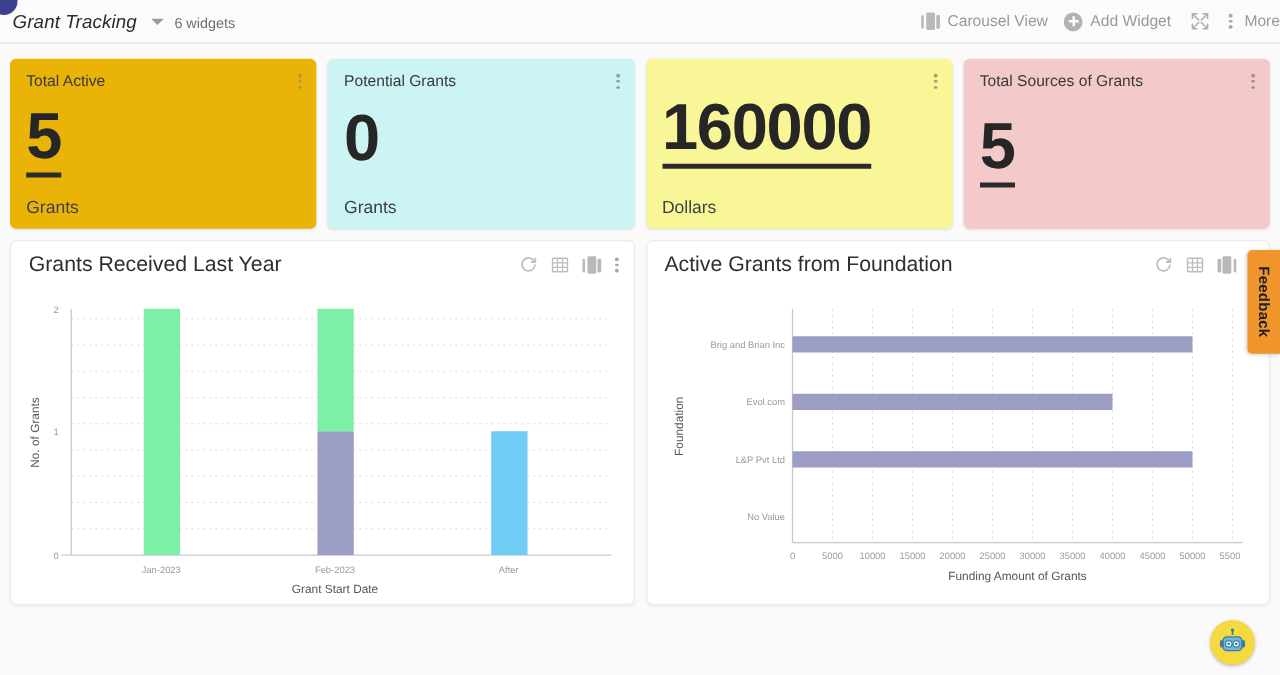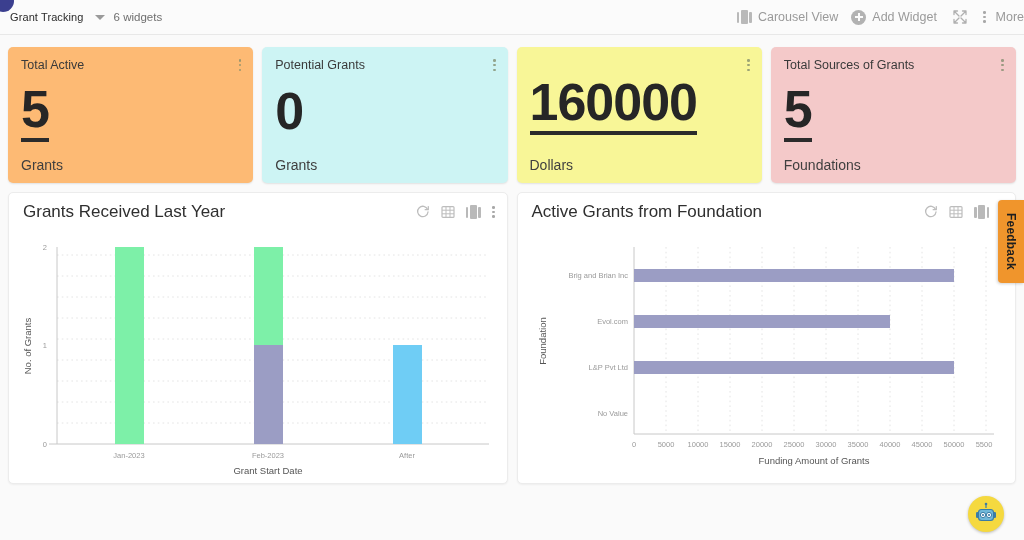--- a/index.html
+++ b/index.html
@@ -14,21 +14,21 @@
   .topbar {
     position: absolute; left: 0; top: 0; width: 1024px; height: 35px;
     background: #fbfbfb; display: flex; align-items: center;
     border-bottom: 1px solid #e8e8e8;
   }
   .nav-blob {
     position: absolute; left: -8px; top: -10px; width: 22px; height: 22px;
     background: #3b3f8f; border-radius: 50%;
   }
   .title-group { display: flex; align-items: baseline; gap: 9px; margin-left: 10px; }
-  .dash-title { font-size: 11px; color: #2b2b2b; letter-spacing: .1px; }
+  .dash-title { font-size: 15px; color: #2b2b2b; letter-spacing: .1px; font-style: italic; }
   .caret {
     width: 0; height: 0; border-left: 5px solid transparent;
     border-right: 5px solid transparent; border-top: 5px solid #9a9a9a;
     align-self: center; margin-left: 2px;
   }
   .widget-count { font-size: 11.5px; color: #6f6f6f; }
 
   .topbar-right {
     margin-left: auto; display: flex; align-items: center; gap: 7px;
     color: #9a9a9a;
@@ -161,21 +161,21 @@
             <b></b>
           </span>
         <span class="tb-label" style="margin-left:4px">More</span>
       </div>
 
     </div>
   </div>
 
   <div class="kpi-row">
 
-    <div class="kpi" style="background:#fdba74">
+    <div class="kpi" style="background:#eab308">
       <div class="kpi-title">Total Active</div>
       <div class="kpi-kebab kebab">
           <b></b>
           <b></b>
           <b></b>
         </div>
       <div class="kpi-value-wrap">
         <div class="kpi-value underlined">5</div>
       </div>
       <div class="kpi-unit">Grants</div>
@@ -209,21 +209,20 @@
     <div class="kpi" style="background:#f4c9c9">
       <div class="kpi-title">Total Sources of Grants</div>
       <div class="kpi-kebab kebab">
           <b></b>
           <b></b>
           <b></b>
         </div>
       <div class="kpi-value-wrap">
         <div class="kpi-value underlined">5</div>
       </div>
-      <div class="kpi-unit">Foundations</div>
     </div>
 
   </div>
 
   <div class="panels">
 
     <div class="panel">
       <div class="panel-head">
         <span class="panel-title">Grants Received Last Year</span>
         <div class="panel-tools">

